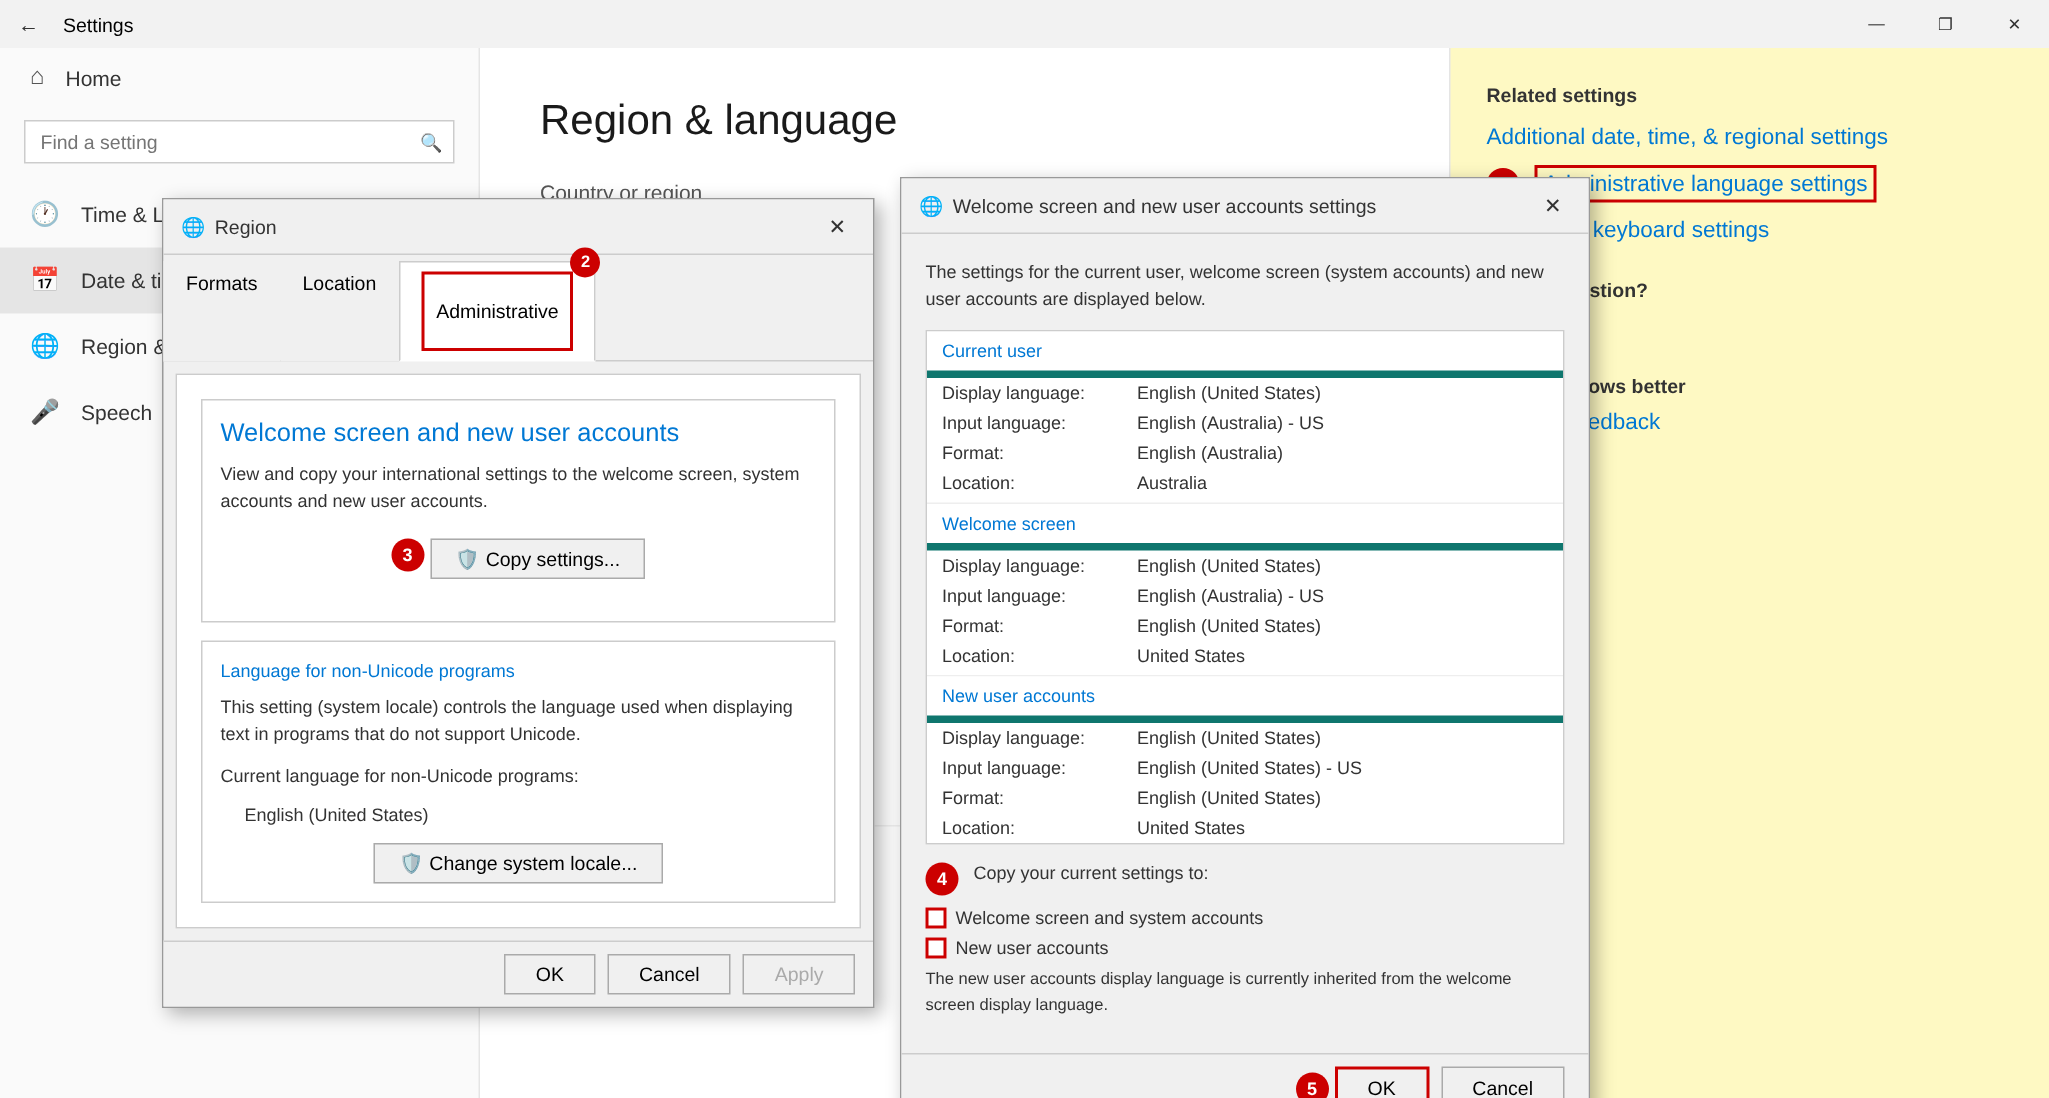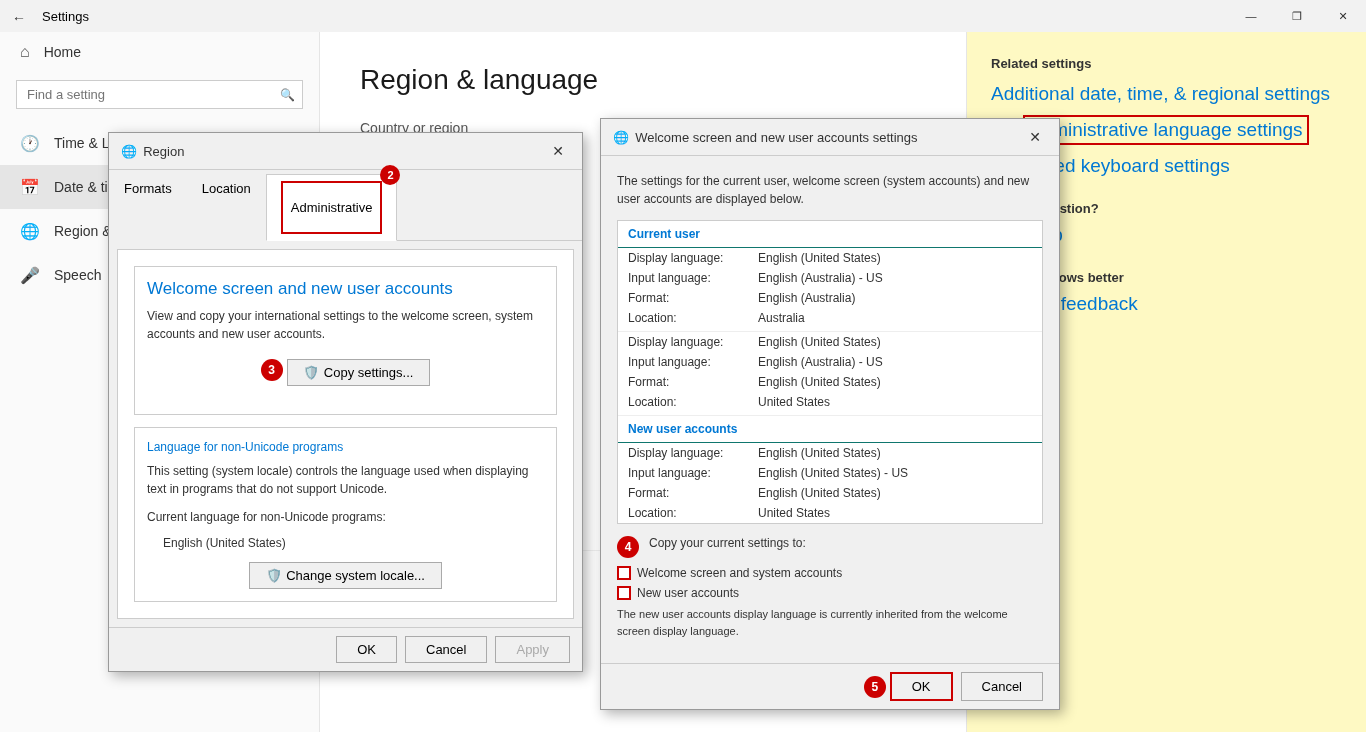--- a/index.html
+++ b/index.html
@@ -41,21 +41,21 @@
     }
     .main-title { font-size: 28px; font-weight: 300; color: #1a1a1a; margin-bottom: 24px; }
     .section-label { font-size: 14px; color: #555; margin-bottom: 16px; }
 
     
     .right-panel {
       position: absolute; top: 32px; right: 0; width: 400px; bottom: 0;
       background: #fef9c3; padding: 24px 24px; border-left: 1px solid #e5e5e5; overflow-y: auto;
     }
     .related-title { font-size: 13px; font-weight: 600; color: #333; margin-bottom: 12px; }
-    .related-link { font-size: 19px; color: #0078d4; cursor: pointer; margin-bottom: 8px; display: block; }
+    .related-link { font-size: 15px; color: #0078d4; cursor: pointer; margin-bottom: 8px; display: block; }
     .step-badge {
       display: inline-flex; align-items: center; justify-content: center;
       width: 22px; height: 22px; background: #cc0000; color: white;
       border-radius: 50%; font-size: 12px; font-weight: bold; margin-right: 6px;
       vertical-align: middle;
     }
     .related-item { margin-bottom: 10px; }
     .have-question { margin-top: 24px; font-size: 13px; font-weight: 600; color: #333; margin-bottom: 8px; }
     .make-better { margin-top: 24px; font-size: 13px; font-weight: 600; color: #333; margin-bottom: 8px; }
 
@@ -108,21 +108,21 @@
     .welcome-titlebar {
       background: #f0f0f0; padding: 8px 12px; display: flex; align-items: center; justify-content: space-between;
       border-bottom: 1px solid #ccc;
     }
     .welcome-title { font-size: 13px; color: #333; }
     .welcome-close { cursor: pointer; font-size: 14px; color: #333; background: none; border: none; padding: 2px 6px; }
 
     .welcome-body { padding: 16px; background: #f0f0f0; }
     .welcome-desc { font-size: 12px; color: #333; margin-bottom: 12px; line-height: 1.5; }
     .welcome-table { border: 1px solid #ccc; background: white; width: 100%; margin-bottom: 12px; }
-    .welcome-section-hdr { background: white; padding: 6px 10px; color: #0078d4; font-size: 12px; border-bottom: 1px solid #0f766e; font-weight: bold; }
+    .welcome-section-hdr { background: white; padding: 6px 10px; color: #0078d4; font-size: 12px; border-bottom: 5px solid #0f766e; }
     .welcome-row { display: flex; padding: 3px 10px; font-size: 12px; }
     .welcome-row-label { width: 130px; color: #333; }
     .welcome-row-value { color: #333; flex: 1; }
 
     .copy-section { margin-bottom: 8px; }
     .copy-label { font-size: 12px; color: #333; margin-bottom: 8px; }
     .checkbox-row { display: flex; align-items: center; gap: 6px; margin-bottom: 6px; font-size: 12px; color: #333; }
     .checkbox-item { width: 14px; height: 14px; border: 2px solid #cc0000; background: white; display: inline-block; cursor: pointer; }
     .inherit-note { font-size: 11px; color: #333; margin-top: 6px; line-height: 1.5; }
 
@@ -292,20 +292,21 @@
         </div>
       <div class="welcome-row">
           <span class="welcome-row-label">Format:</span>
           <span class="welcome-row-value">English (Australia)</span>
         </div>
       <div class="welcome-row" style="border-bottom:1px solid #eee;padding-bottom:6px;">
           <span class="welcome-row-label">Location:</span>
           <span class="welcome-row-value">Australia</span>
         </div>
 
+      <div class="welcome-section-hdr">Welcome screen</div>
       <div class="welcome-row">
           <span class="welcome-row-label">Display language:</span>
           <span class="welcome-row-value">English (United States)</span>
         </div>
       <div class="welcome-row">
           <span class="welcome-row-label">Input language:</span>
           <span class="welcome-row-value">English (Australia) - US</span>
         </div>
       <div class="welcome-row">
           <span class="welcome-row-label">Format:</span>

